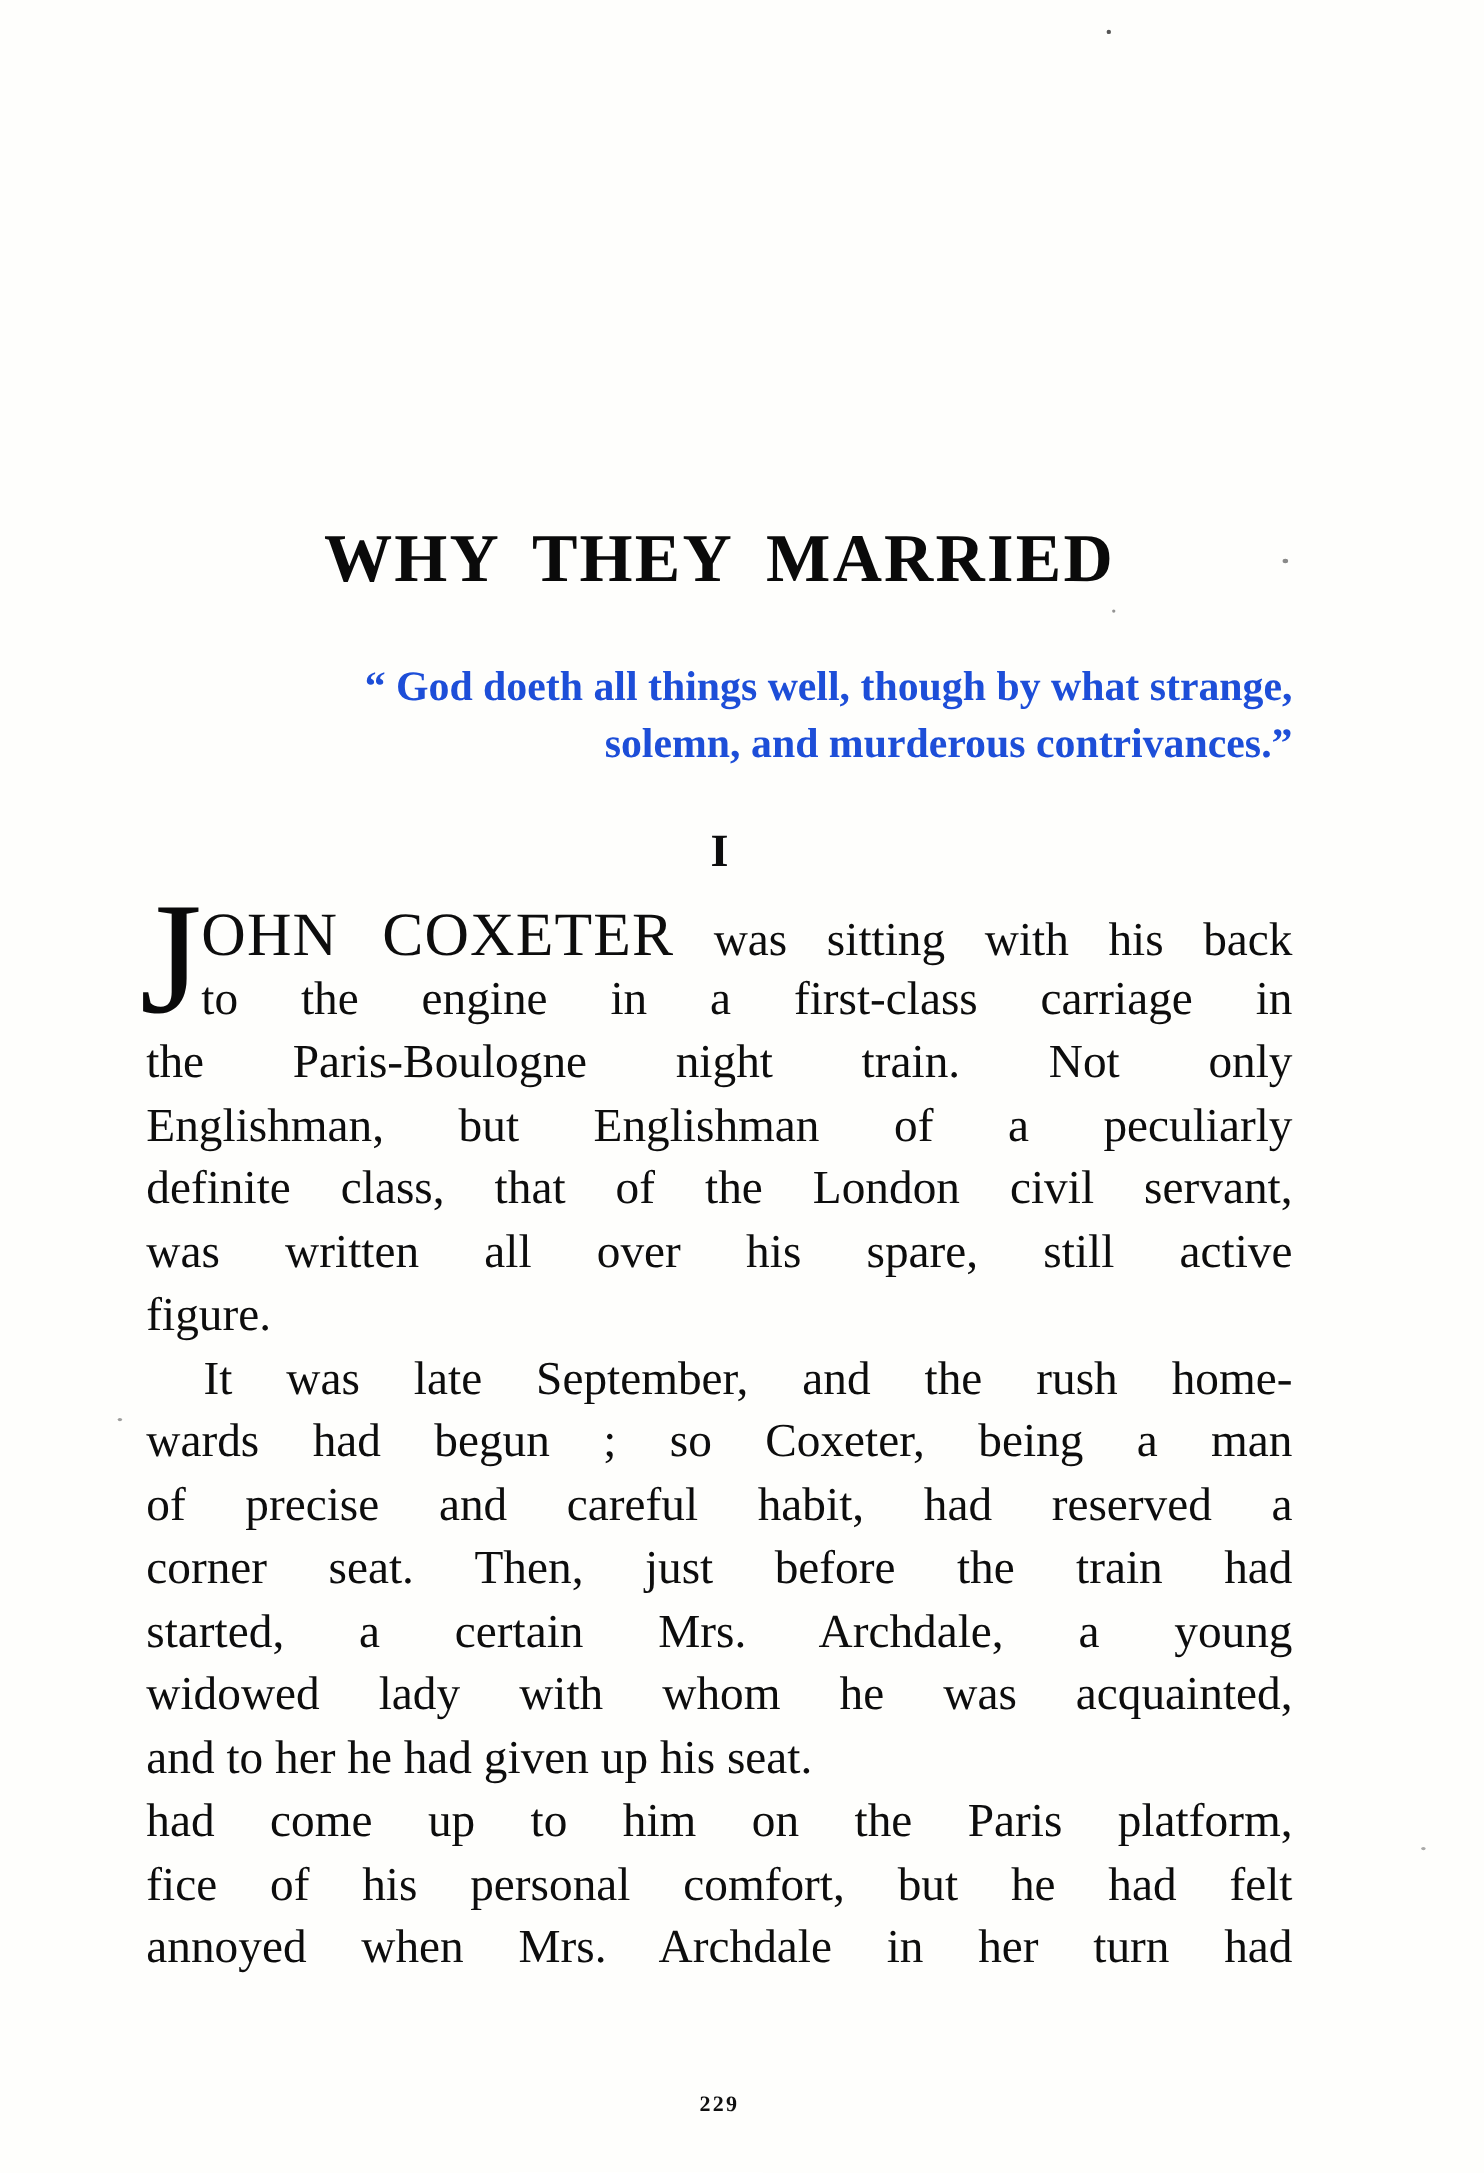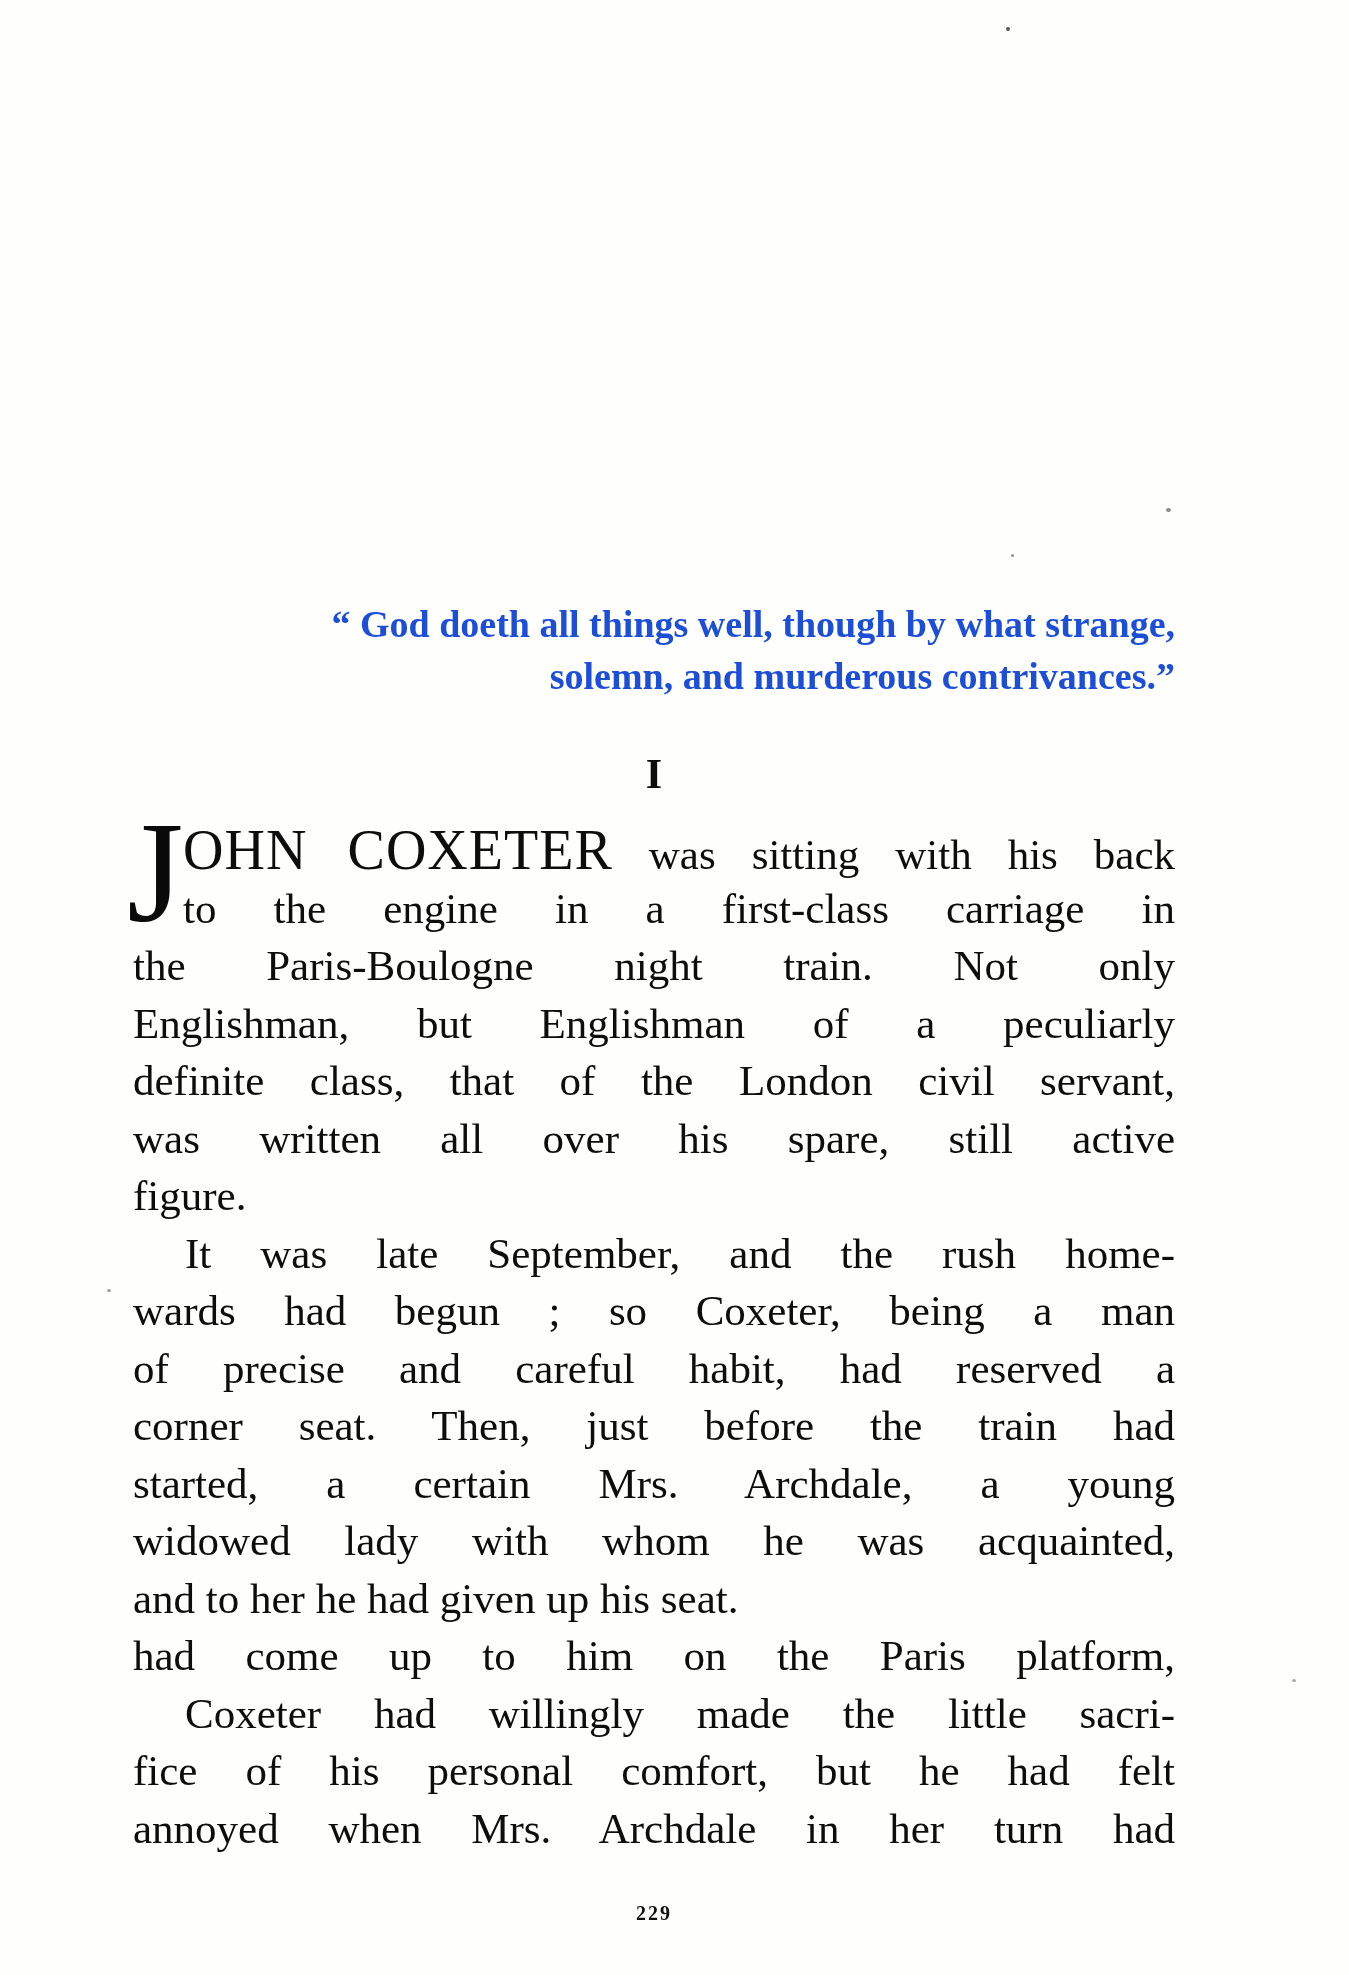--- a/index.html
+++ b/index.html
@@ -113,20 +113,21 @@
 <body>
 
 <div class="page">
 
   <div class="speck s1"></div>
   <div class="speck s2"></div>
   <div class="speck s3"></div>
   <div class="speck s4"></div>
   <div class="speck s5"></div>
 
+  <div class="title">WHY THEY MARRIED</div>
 
   <div class="epigraph">
     <div>“ God doeth all things well, though by what strange,</div>
     <div>solemn, and murderous contrivances.”</div>
   </div>
 
   <div class="section-numeral">I</div>
 
   <div class="body-block">
     <div class="bline dropgap">
@@ -139,20 +140,19 @@
     <div class="bline">was written all over his spare, still active</div>
     <div class="bline noj">figure.</div>
     <div class="bline indent">It was late September, and the rush home-</div>
     <div class="bline">wards had begun ; so Coxeter, being a man</div>
     <div class="bline">of precise and careful habit, had reserved a</div>
     <div class="bline">corner seat. Then, just before the train had</div>
     <div class="bline">started, a certain Mrs. Archdale, a young</div>
     <div class="bline">widowed lady with whom he was acquainted,</div>
     <div class="bline noj">and to her he had given up his seat.</div>
     <div class="bline">had come up to him on the Paris platform,</div>
-    <div class="bline indent">Coxeter had willingly made the little sacri-</div>
     <div class="bline">fice of his personal comfort, but he had felt</div>
     <div class="bline">annoyed when Mrs. Archdale in her turn had</div>
   </div>
 
   <div class="page-number">229</div>
 
 </div>
 
 </body></html>

